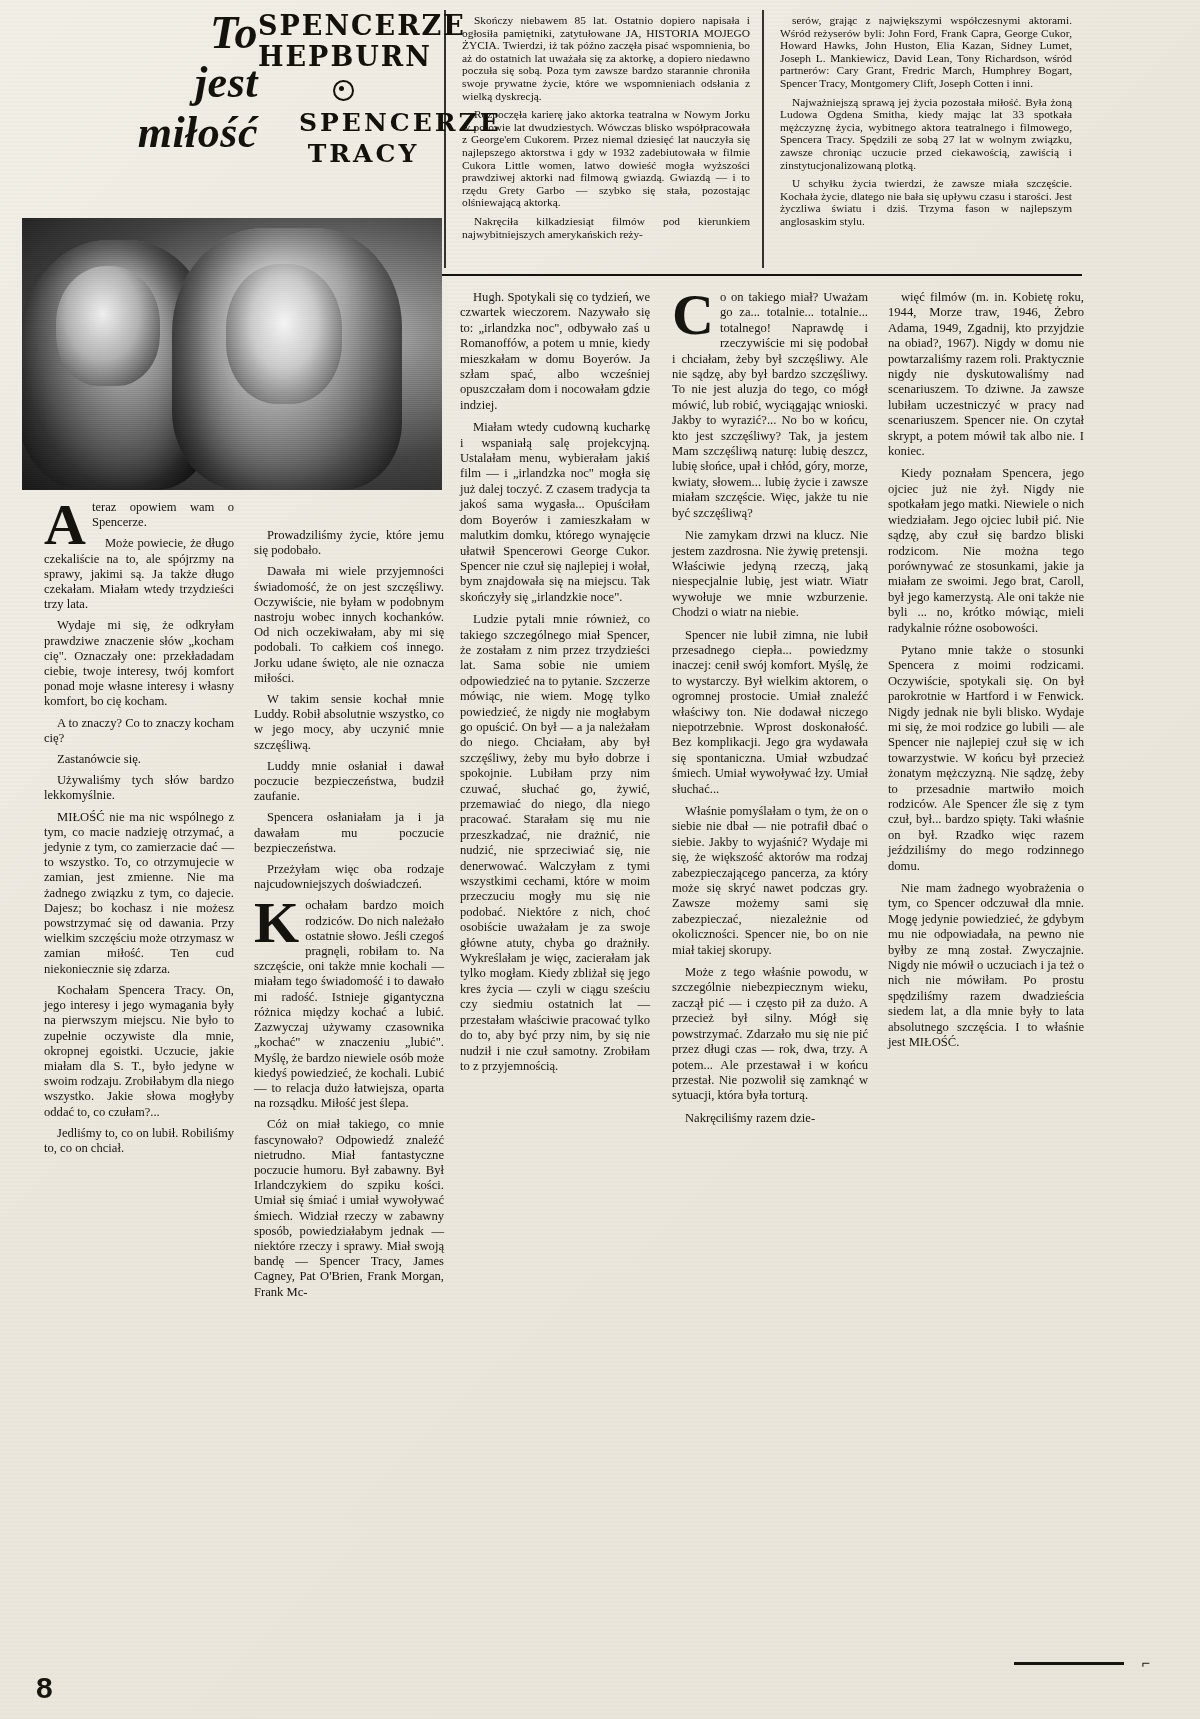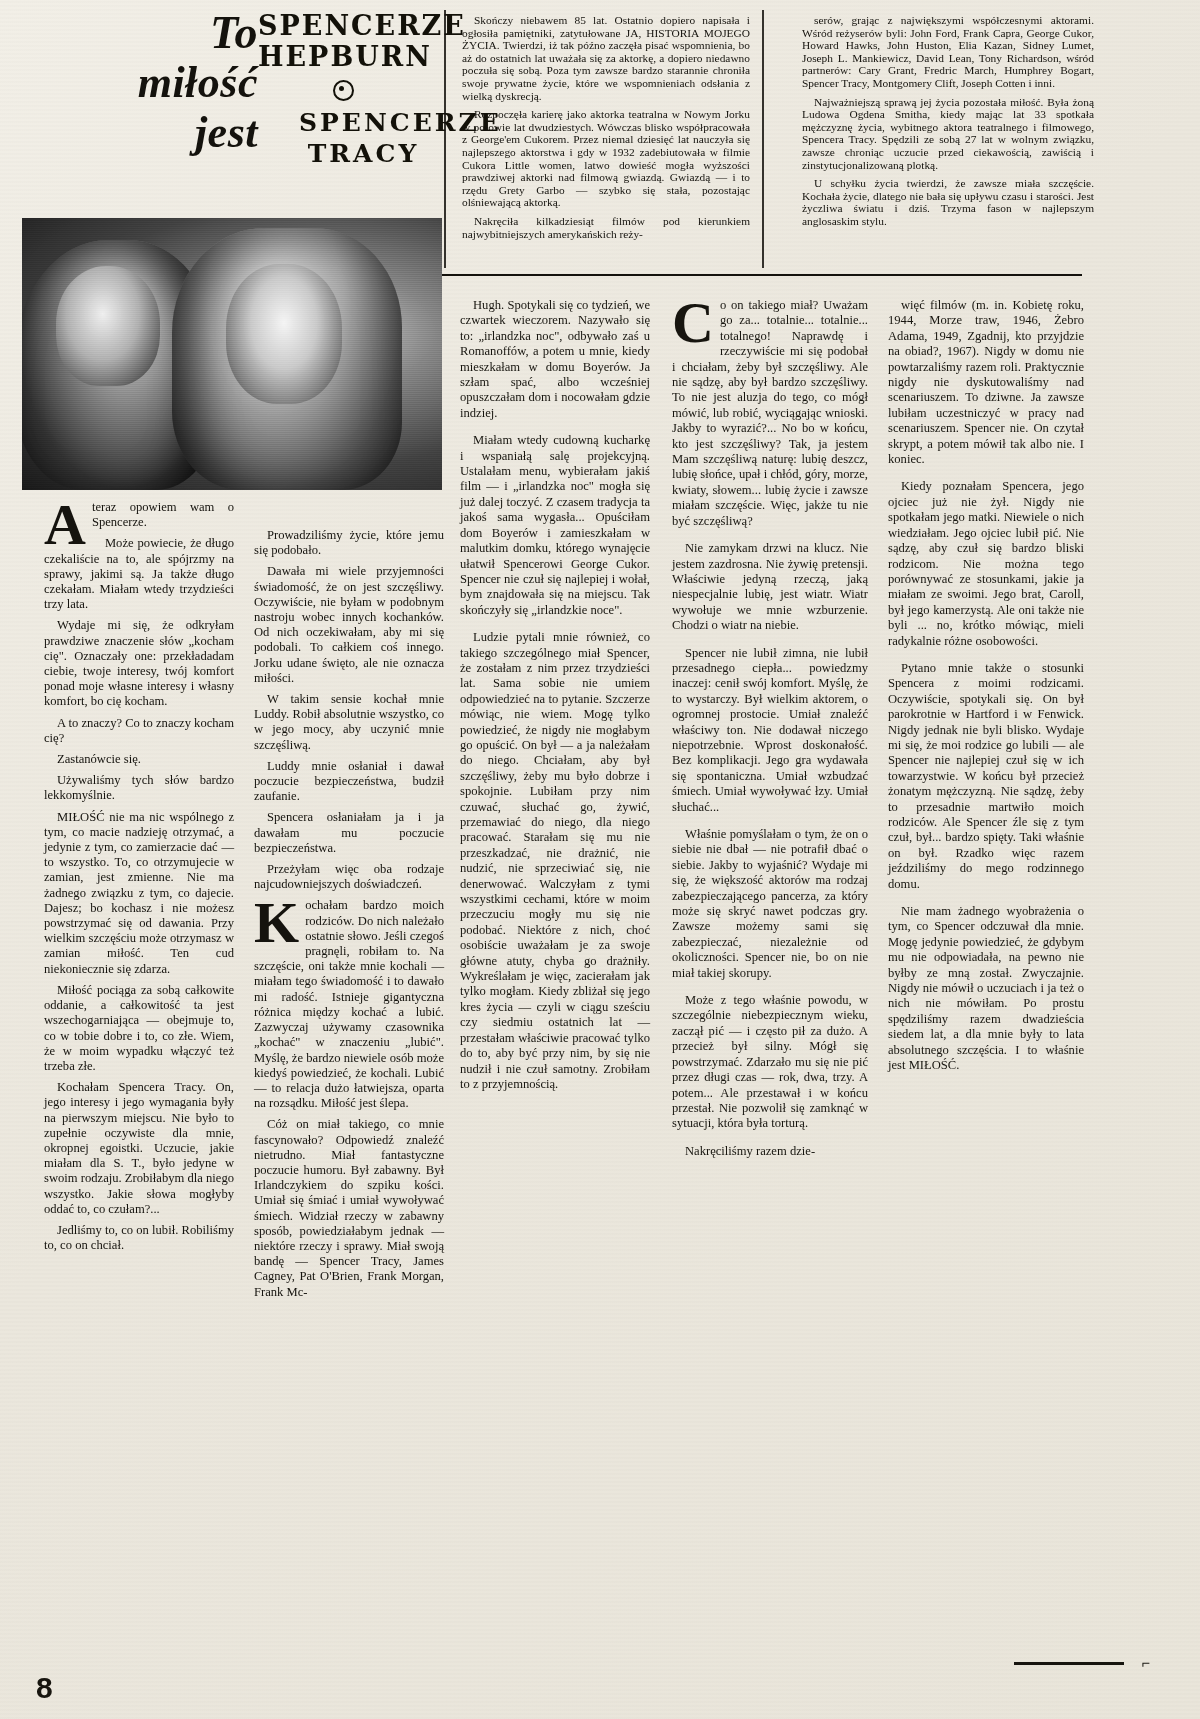--- a/index.html
+++ b/index.html
@@ -96,21 +96,21 @@
   .photo .grain{
     position:absolute;inset:0;
     background:repeating-linear-gradient(0deg, rgba(255,255,255,.045) 0 1px, rgba(0,0,0,.045) 1px 2px);
     mix-blend-mode:overlay;
   }
   
   .midcol{
     position:absolute;top:286px;
     font-size:12.6px;line-height:15.4px;text-align:justify;
   }
-  .midcol p{margin:12px 0 7px 0;text-indent:13px;}
+  .midcol p{margin:4px 0 7px 0;text-indent:13px;}
   .midcol p.noind{text-indent:0;}
   
   .bodycol{
     position:absolute;
     font-size:12.6px;line-height:15.2px;text-align:justify;
     color:#15130e;
   }
   .bodycol p{margin:0 0 6px 0;text-indent:13px;}
   .bodycol p.noind{text-indent:0;}
   .dropcap{
@@ -136,41 +136,41 @@
 </style>
 </head>
 <body>
 
 <div class="page">
 
   <div class="masthead">
 
     <div class="title-block">
       <div class="t-line big">To</div>
+      <div class="t-line">jest</div>
       <div class="t-line">miłość</div>
-      <div class="t-line">jest</div>
     </div>
 
     <div class="names">
       <div class="nm">SPENCERZE</div>
       <div class="nm">HEPBURN</div>
       <div class="dot"></div>
       <div class="nm small">SPENCERZE</div>
       <div class="nm small">TRACY</div>
     </div>
 
     <div class="col-rule" style="left:444px;"></div>
     <div class="col-rule" style="left:762px;"></div>
 
     <div class="top-col" id="topcol0" style="left:462px;width:288px;">
         <p>Skończy niebawem 85 lat. Ostatnio dopiero napisała i ogłosiła pamiętniki, zatytułowane JA, HISTORIA MOJEGO ŻYCIA. Twierdzi, iż tak późno zaczęła pisać wspomnienia, bo aż do ostatnich lat uważała się za aktorkę, a dopiero niedawno poczuła się sobą. Poza tym zawsze bardzo starannie chroniła swoje prywatne życie, które we wspomnieniach odsłania z wielką dyskrecją.</p>
         <p>Rozpoczęła karierę jako aktorka teatralna w Nowym Jorku w połowie lat dwudziestych. Wówczas blisko współpracowała z George'em Cukorem. Przez niemal dziesięć lat nauczyła się najlepszego aktorstwa i gdy w 1932 zadebiutowała w filmie Cukora Little women, latwo dowieść mogła wyższości prawdziwej aktorki nad filmową gwiazdą. Gwiazdą — i to rzędu Grety Garbo — szybko się stała, pozostając olśniewającą aktorką.</p>
         <p>Nakręciła kilkadziesiąt filmów pod kierunkiem najwybitniejszych amerykańskich reży-</p>
       </div>
-    <div class="top-col" id="topcol1" style="left:802px;width:292px;">
+    <div class="top-col" id="topcol1" style="left:780px;width:292px;">
         <p>serów, grając z największymi współczesnymi aktorami. Wśród reżyserów byli: John Ford, Frank Capra, George Cukor, Howard Hawks, John Huston, Elia Kazan, Sidney Lumet, Joseph L. Mankiewicz, David Lean, Tony Richardson, wśród partnerów: Cary Grant, Fredric March, Humphrey Bogart, Spencer Tracy, Montgomery Clift, Joseph Cotten i inni.</p>
         <p>Najważniejszą sprawą jej życia pozostała miłość. Była żoną Ludowa Ogdena Smitha, kiedy mając lat 33 spotkała mężczyznę życia, wybitnego aktora teatralnego i filmowego, Spencera Tracy. Spędzili ze sobą 27 lat w wolnym związku, zawsze chroniąc uczucie przed ciekawością, zawiścią i zinstytucjonalizowaną plotką.</p>
         <p>U schyłku życia twierdzi, że zawsze miała szczęście. Kochała życie, dlatego nie bała się upływu czasu i starości. Jest życzliwa światu i dziś. Trzyma fason w najlepszym anglosaskim stylu.</p>
       </div>
   </div>
 
   <div class="hline" style="left:442px;top:274px;width:640px;"></div>
 
   <div class="photo">
     <div class="bg"></div>
@@ -200,21 +200,20 @@
     </div>
 
   <div class="bodycol" id="lowcol0" style="left:44px;top:500px;width:190px;">
       <p class="noind"><span class="dropcap">A</span>teraz opowiem wam o Spencerze.</p>
       <p>Może powiecie, że długo czekaliście na to, ale spójrzmy na sprawy, jakimi są. Ja także długo czekałam. Miałam wtedy trzydzieści trzy lata.</p>
       <p>Wydaje mi się, że odkryłam prawdziwe znaczenie słów „kocham cię". Oznaczały one: przekładadam ciebie, twoje interesy, twój komfort ponad moje własne interesy i własny komfort, bo cię kocham.</p>
       <p>A to znaczy? Co to znaczy kocham cię?</p>
       <p>Zastanówcie się.</p>
       <p>Używaliśmy tych słów bardzo lekkomyślnie.</p>
       <p>MIŁOŚĆ nie ma nic wspólnego z tym, co macie nadzieję otrzymać, a jedynie z tym, co zamierzacie dać — to wszystko. To, co otrzymujecie w zamian, jest zmienne. Nie ma żadnego związku z tym, co dajecie. Dajesz; bo kochasz i nie możesz powstrzymać się od dawania. Przy wielkim szczęściu może otrzymasz w zamian miłość. Ten cud niekoniecznie się zdarza.</p>
-      <p>Miłość pociąga za sobą całkowite oddanie, a całkowitość ta jest wszechogarniająca — obejmuje to, co w tobie dobre i to, co złe. Wiem, że w moim wypadku włączyć też trzeba złe.</p>
       <p>Kochałam Spencera Tracy. On, jego interesy i jego wymagania były na pierwszym miejscu. Nie było to zupełnie oczywiste dla mnie, okropnej egoistki. Uczucie, jakie miałam dla S. T., było jedyne w swoim rodzaju. Zrobiłabym dla niego wszystko. Jakie słowa mogłyby oddać to, co czułam?...</p>
       <p>Jedliśmy to, co on lubił. Robiliśmy to, co on chciał.</p>
     </div>
   <div class="bodycol" id="lowcol1" style="left:254px;top:528px;width:190px;">
       <p>Prowadziliśmy życie, które jemu się podobało.</p>
       <p>Dawała mi wiele przyjemności świadomość, że on jest szczęśliwy. Oczywiście, nie byłam w podobnym nastroju wobec innych kochanków. Od nich oczekiwałam, aby mi się podobali. To całkiem coś innego. Jorku udane święto, ale nie oznacza miłości.</p>
       <p>W takim sensie kochał mnie Luddy. Robił absolutnie wszystko, co w jego mocy, aby uczynić mnie szczęśliwą.</p>
       <p>Luddy mnie osłaniał i dawał poczucie bezpieczeństwa, budził zaufanie.</p>
       <p>Spencera osłaniałam ja i ja dawałam mu poczucie bezpieczeństwa.</p>
       <p>Przeżyłam więc oba rodzaje najcudowniejszych doświadczeń.</p>

